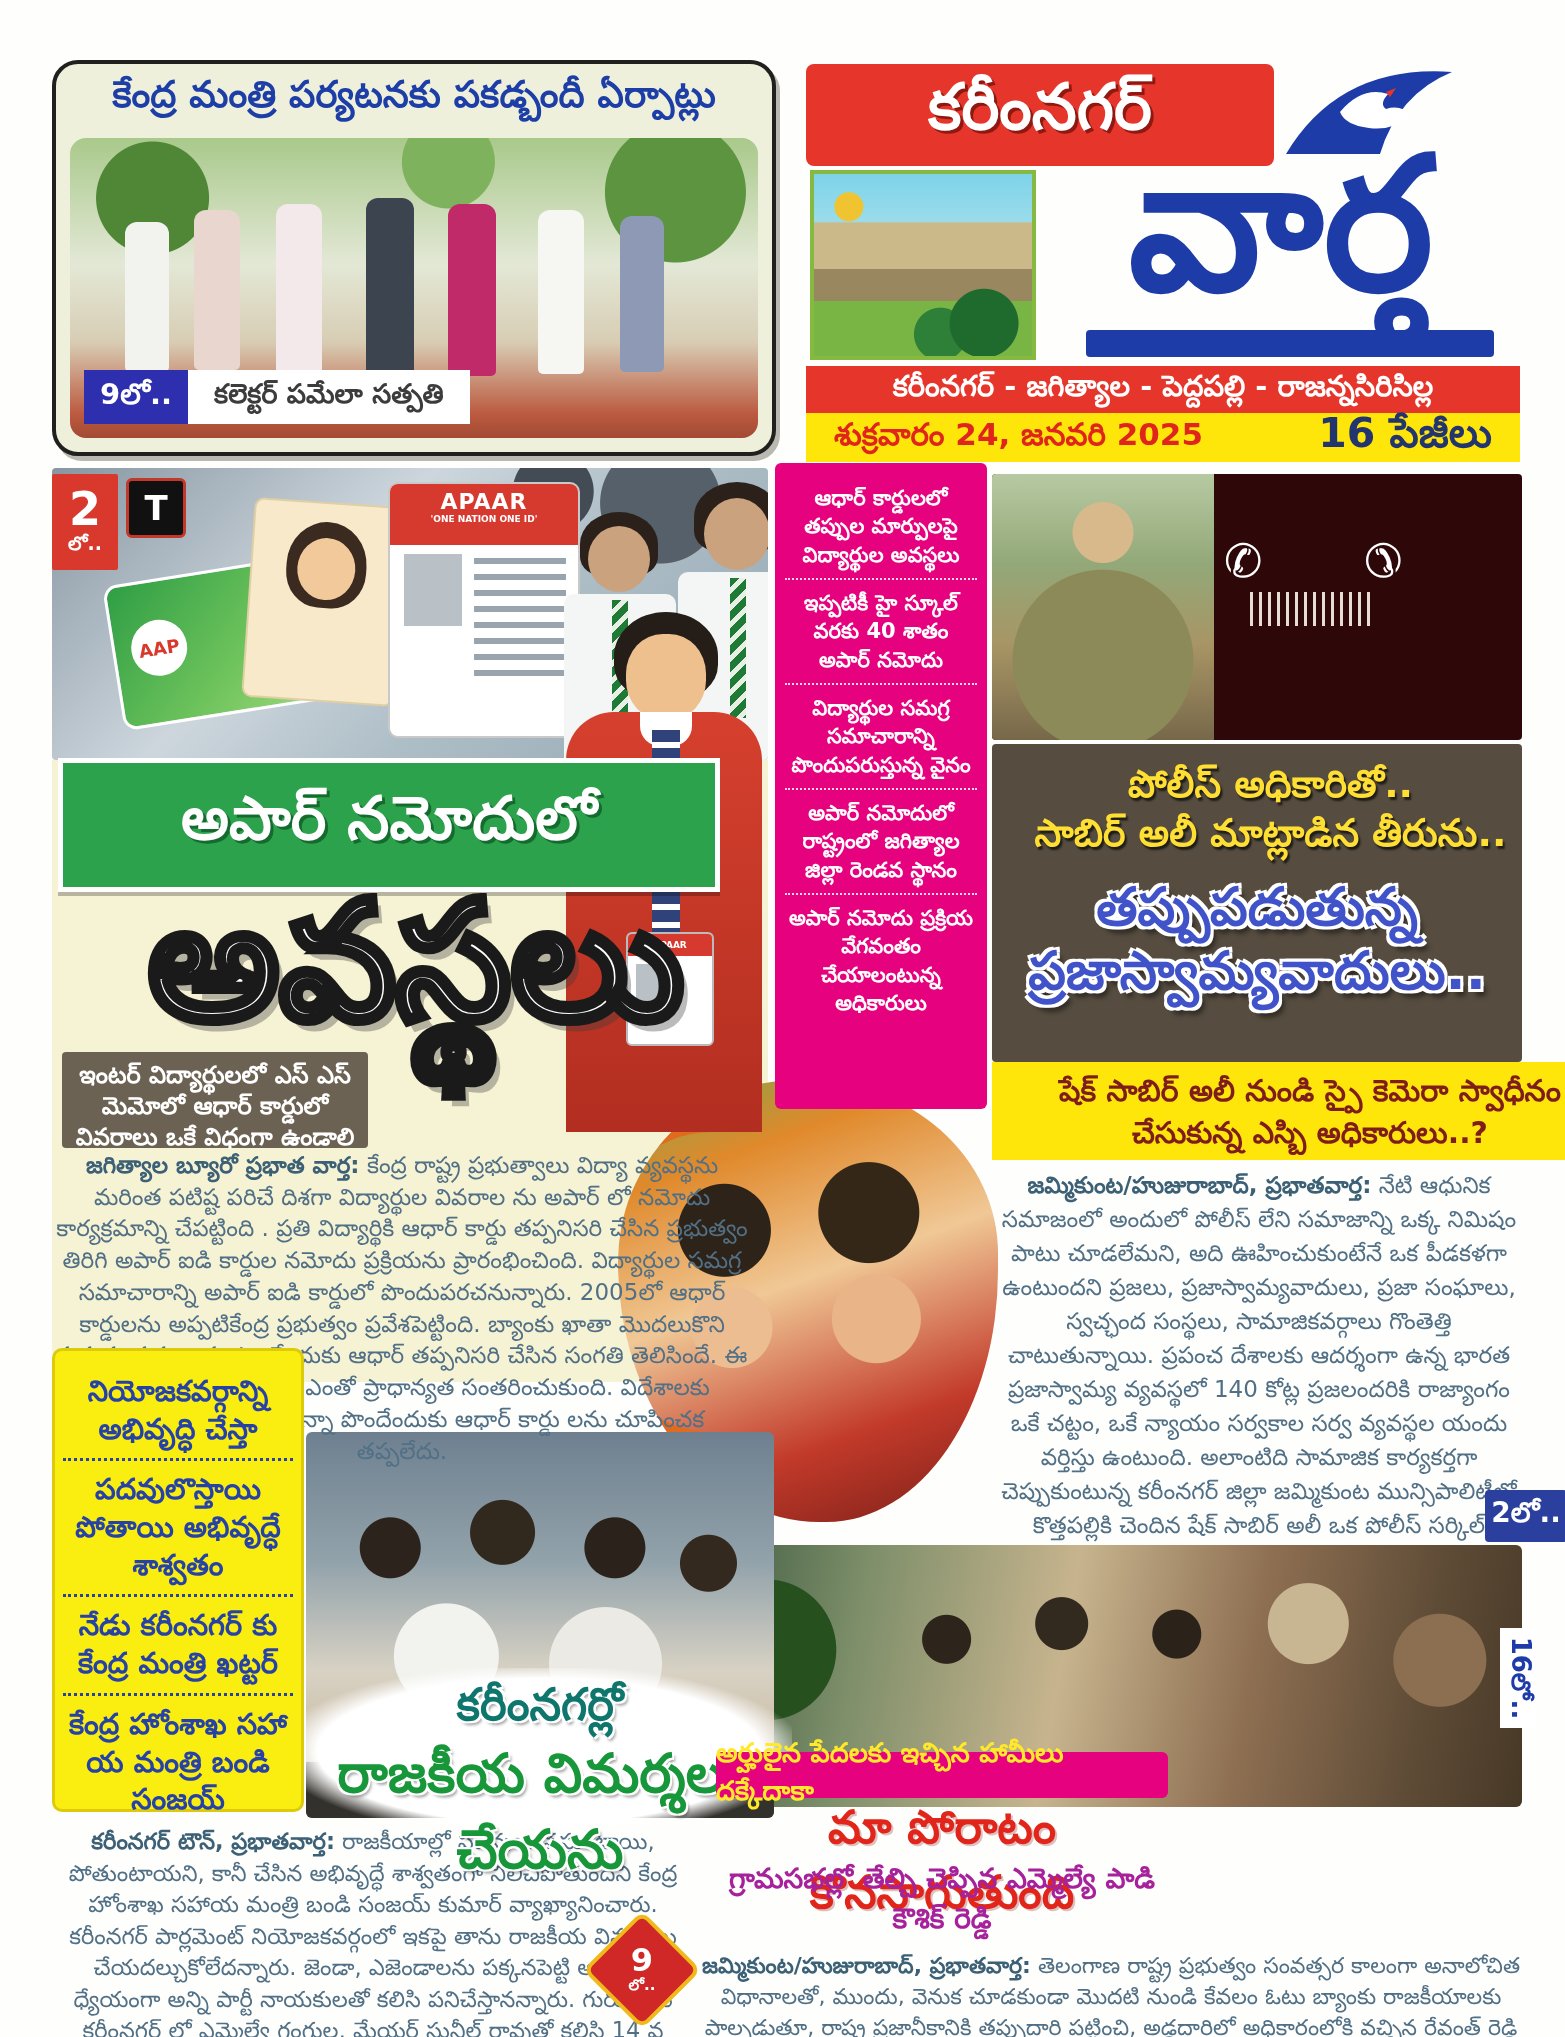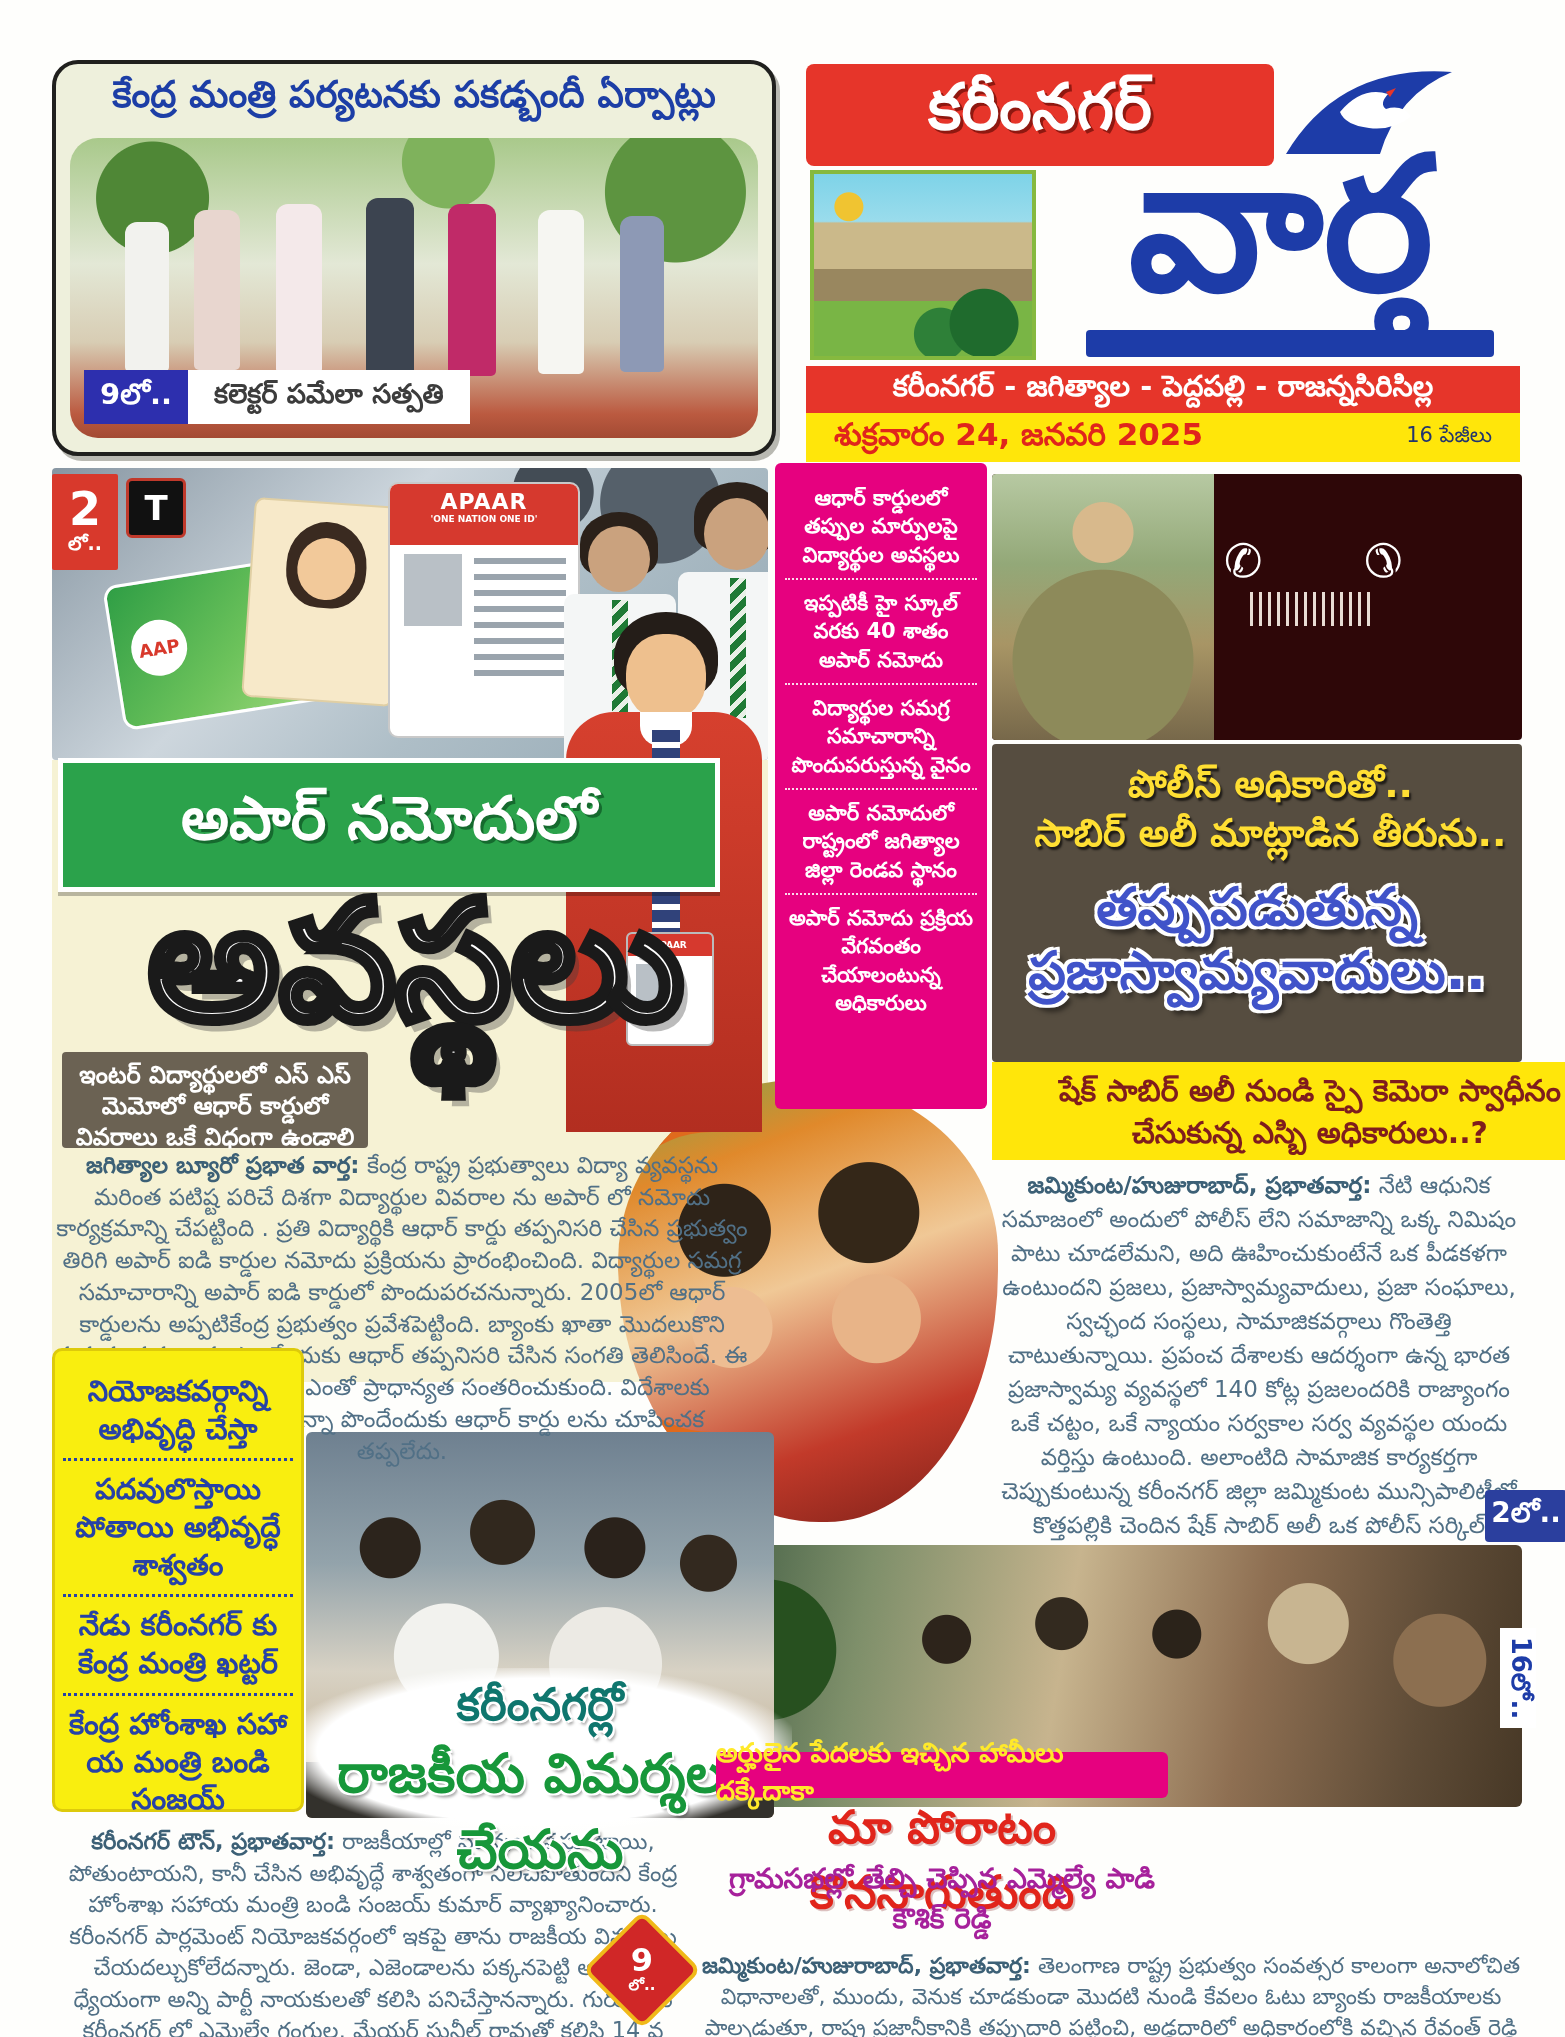--- a/index.html
+++ b/index.html
@@ -6,21 +6,21 @@
   body{font-family:"DejaVu Sans","Liberation Sans",sans-serif;}
   #stage{position:relative;width:1565px;height:2037px;background:#fefefc;overflow:hidden;}
   .abs{position:absolute;}
   .flexc{display:flex;align-items:center;justify-content:center;}
 
   
   #tlbox{left:52px;top:60px;width:716px;height:388px;background:#eef0dc;border:4px solid #20201e;
          border-radius:26px;box-shadow:4px 5px 0 #b9b9b2;overflow:hidden;}
   #tl-headline{width:100%;padding:10px 16px 4px;box-sizing:border-box;color:#1c3ea6;font-size:37px;
          font-weight:700;text-align:center;line-height:1.15;}
-  #tl-photo{left:14px;top:74px;right:14px;bottom:14px;border-radius:28px;overflow:hidden;
+  #tl-photo{left:14px;top:74px;right:14px;bottom:14px;border-radius:16px;overflow:hidden;
          background:
            radial-gradient(circle at 12% 20%,#4f8736 0 56px,transparent 57px),
            radial-gradient(circle at 88% 18%,#5d9440 0 70px,transparent 71px),
            radial-gradient(circle at 55% 8%,#7fb25c 0 46px,transparent 47px),
            linear-gradient(180deg,#a9c98b 0%,#e3e8d6 42%,#d8cdb4 68%,#bb5a40 92%,#a34a33 100%);}
   .fig{position:absolute;border-radius:12px 12px 5px 5px;}
   #tl-caption{left:14px;bottom:14px;height:54px;display:flex;z-index:3;}
   #tl-badge{background:#2d2fae;color:#fff;font-size:29px;font-weight:700;padding:0 16px;display:flex;align-items:center;}
   #tl-caption-strip{background:#ffffff;color:#3c3c3c;font-size:27px;font-weight:700;padding:0 26px;display:flex;align-items:center;}
 
@@ -35,21 +35,21 @@
           radial-gradient(circle at 58% 88%,#2e8038 0 26px,transparent 27px),
           linear-gradient(180deg,#7ed3e8 0%,#9adcec 26%,#cbb98a 27% 52%,#99875f 52% 70%,#79b545 70% 100%);}
   #vartha{left:1040px;top:132px;width:482px;height:212px;color:#1d3ca8;font-size:186px;font-weight:800;
         line-height:1;text-align:center;}
   #vartha-bar{left:1086px;top:330px;width:408px;height:27px;background:#1d3ca8;border-radius:4px;}
   #districts{left:806px;top:366px;width:714px;height:47px;background:#e6352a;color:#ffffff;
         font-size:29px;font-weight:700;}
   #dateband{left:806px;top:413px;width:714px;height:49px;background:#ffe60a;display:flex;
         align-items:center;justify-content:space-between;padding:0 28px;box-sizing:border-box;}
   #dateband .date{color:#e0251c;font-size:31px;font-weight:800;}
-  #dateband .pages{color:#22356e;font-size:21px;font-weight:400;}
+  #dateband .pages{color:#22356e;font-size:41px;font-weight:700;}
 
   
   #collage{left:52px;top:468px;width:716px;height:292px;overflow:hidden;border-radius:4px;
         background:
           radial-gradient(circle at 85% 12%,#55606a 0 60px,transparent 61px),
           radial-gradient(circle at 70% 8%,#434c55 0 40px,transparent 41px),
           linear-gradient(135deg,#8796a2 0%,#cdd6dd 38%,#aebec7 62%,#93a7b2 100%);}
   #badge2{left:52px;top:474px;width:66px;height:96px;background:#d8392c;color:#fff;display:flex;
         flex-direction:column;align-items:center;justify-content:center;z-index:6;border-radius:2px;}
   #badge2 .n{font-size:46px;font-weight:800;line-height:1;}

